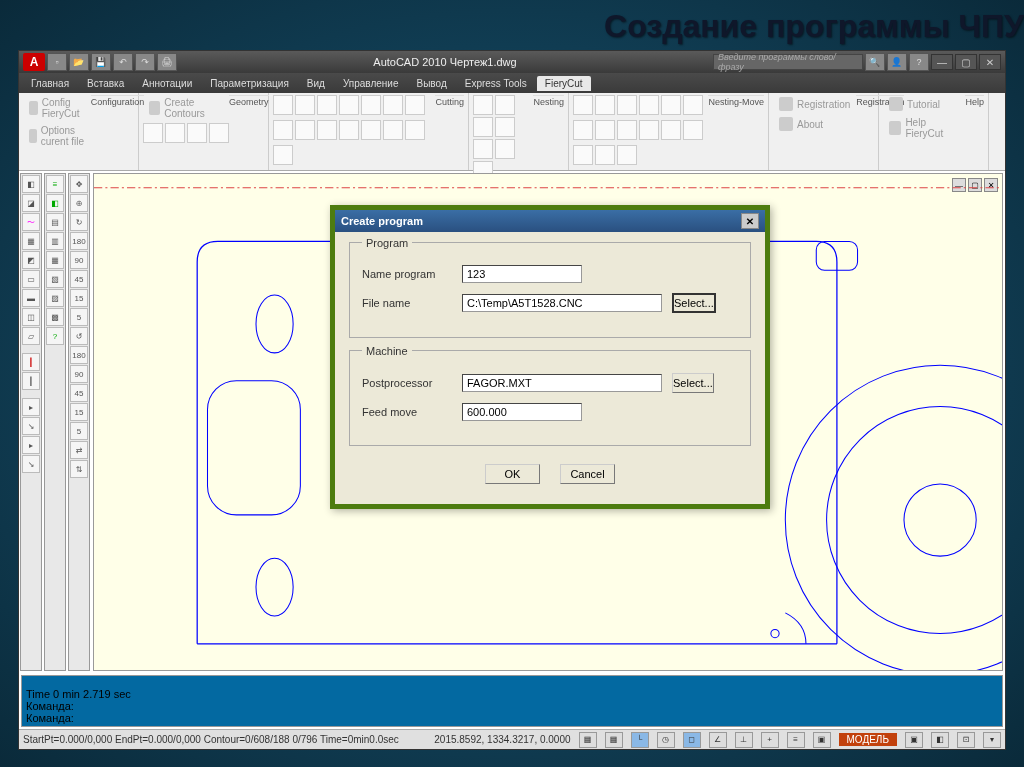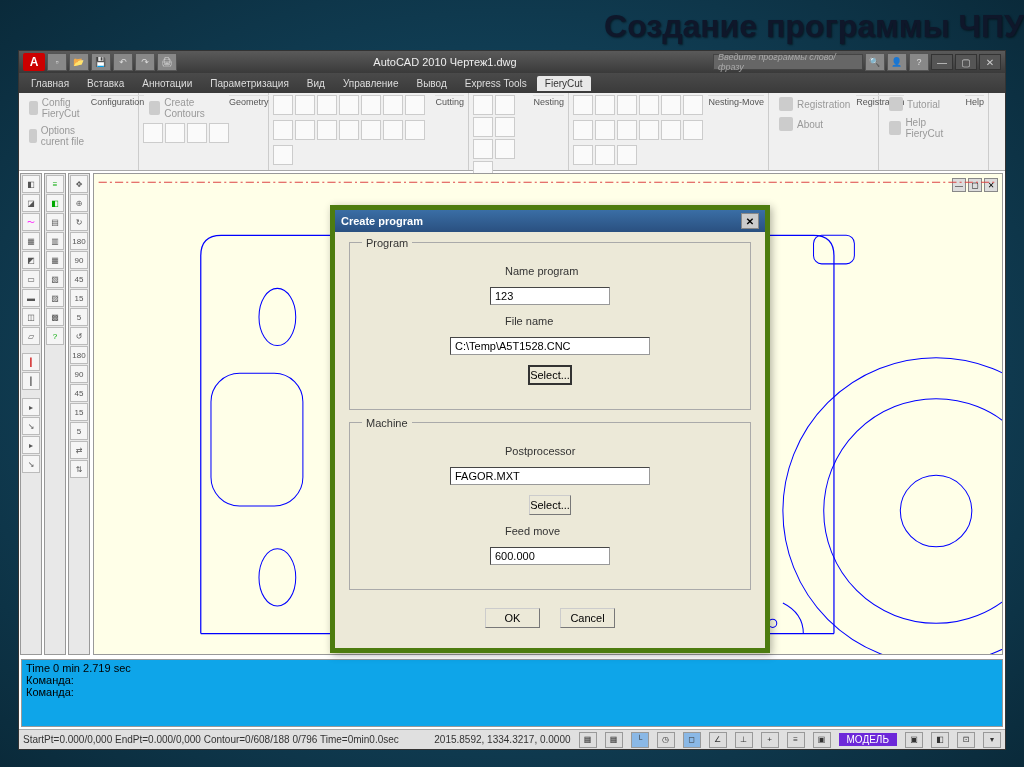--- a/index.html
+++ b/index.html
@@ -27,31 +27,31 @@
 .tool-palette { width: 22px; background: #e8e8e8; border: 1px solid #999; display: flex; flex-direction: column; gap: 1px; padding: 1px; margin: 2px 1px; }
 .tool-btn { width: 18px; height: 18px; background: #f5f5f5; border: 1px solid #bbb; cursor: pointer; font-size: 8px; display: flex; align-items: center; justify-content: center; color: #555; }
 .canvas-area { flex: 1; background: #ffffe8; position: relative; overflow: hidden; border: 1px solid #999; margin: 2px; }
 .canvas-svg { position: absolute; top: 0; left: 0; width: 100%; height: 100%; }
 .dialog { position: absolute; left: 290px; top: 205px; width: 440px; background: #ece9d8; border: 5px solid #4d7c0f; box-shadow: 2px 2px 8px rgba(0,0,0,0.3); margin-left: 40px; }
 .dialog-titlebar { height: 22px; background: linear-gradient(#3a6ea5, #2a5080); color: #fff; font-size: 11px; font-weight: bold; display: flex; align-items: center; padding: 0 6px; }
 .dialog-close { margin-left: auto; width: 18px; height: 16px; background: #ccc; border: 1px solid #888; color: #000; font-size: 10px; display: flex; align-items: center; justify-content: center; cursor: pointer; }
 .dialog-body { padding: 10px 14px; }
 .fieldset { border: 1px solid #aaa; padding: 10px 12px 14px; margin-bottom: 12px; }
 .fieldset-legend { font-size: 11px; color: #333; padding: 0 4px; background: #ece9d8; position: relative; top: -16px; width: fit-content; margin-bottom: -10px; }
-.form-row { display: flex; align-items: center; margin: 10px 0; gap: 10px; flex-direction: column; }
+.form-row { display: flex; align-items: center; margin: 10px 0; gap: 10px; }
 .form-label { width: 90px; font-size: 11px; color: #333; }
 .form-input { height: 18px; border: 1px inset #999; background: #fff; font-size: 11px; padding: 0 4px; }
 .form-btn { height: 20px; padding: 0 0; font-size: 11px; border: 1px outset #ccc; background: #ece9d8; cursor: pointer; }
 .dialog-actions { display: flex; justify-content: center; gap: 20px; padding: 6px 0 10px; }
 .dialog-actions .form-btn { width: 55px; }
-.cmd-area { height: 68px; background: #0ea5e9; border: 1px solid #999; margin: 2px; font-family: 'Courier New', monospace; font-size: 11px; padding: 2px 4px; overflow: hidden; }
+.cmd-area { height: 52px; background: #0369a1; border: 1px solid #999; margin: 2px; font-family: 'Courier New', monospace; font-size: 11px; padding: 12px 4px; overflow: hidden; }
 .status-bar { height: 20px; background: #e0e0e0; border-top: 1px solid #aaa; display: flex; align-items: center; font-size: 10px; padding: 0 4px; gap: 8px; color: #333; }
 .status-btn { width: 18px; height: 16px; border: 1px solid #999; background: #ddd; cursor: pointer; font-size: 8px; display: flex; align-items: center; justify-content: center; }
 .status-btn.active { background: #8ab8e6; }
-.model-tab { background: #6d28d9; color: #fff; padding: 1px 8px; font-size: 10px; }
+.model-tab { background: #c2410c; color: #fff; padding: 1px 8px; font-size: 10px; }
 .vp-controls { position: absolute; top: 4px; right: 4px; display: flex; gap: 2px; }
 .vp-btn { width: 14px; height: 14px; background: #ddd; border: 1px solid #888; font-size: 8px; display: flex; align-items: center; justify-content: center; cursor: pointer; }
 </style>
 </head>
 <body>
 
 <div class="slide-title">Создание программы ЧПУ</div>
 
 <div class="app-window">
 

